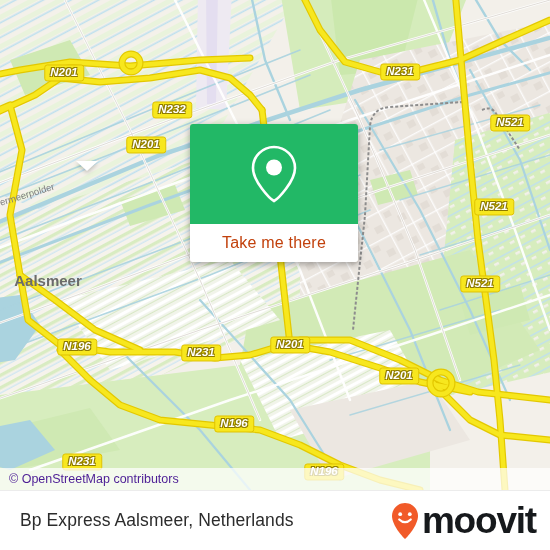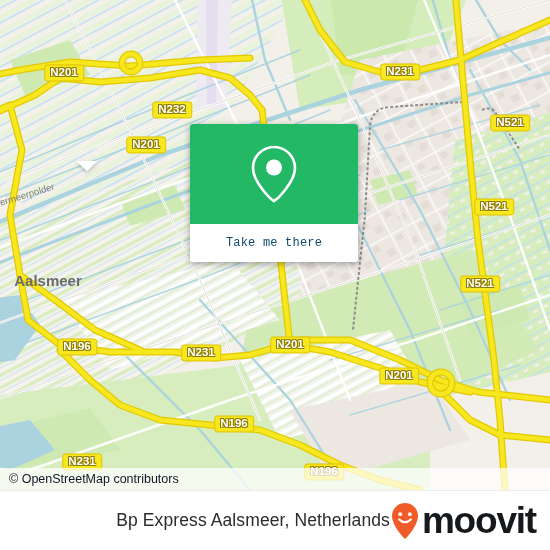--- a/index.html
+++ b/index.html
@@ -23,48 +23,48 @@
   }
   .popup-top{
     height:100px;border-radius:3px 3px 0 0;
     display:flex;align-items:center;justify-content:center;
   }
   .popup-bottom{
     height:38px;background:#fff;border-radius:0 0 3px 3px;
     display:flex;align-items:center;justify-content:center;
   }
   .popup-label{
-    font-size:12px;color:#0c4a6e;letter-spacing:.2px;
-    font-family:Liberation Mono, monospace;
+    font-size:16px;color:#c2410c;letter-spacing:.2px;
+    font-family:Liberation Sans, sans-serif;
   }
   .popup-tail{
     position:absolute;left:76px;top:161px;width:0;height:0;
     border-left:11px solid transparent;border-right:11px solid transparent;
     border-top:10px solid #fff;
     filter:drop-shadow(0 2px 2px rgba(0,0,0,.22));
   }
   .pin-svg{display:block;}
 
   
   .attrib{
     position:absolute;left:0;bottom:0;width:550px;height:22px;
     background:rgba(255,255,255,.72);
     display:flex;align-items:center;
     z-index:30;
   }
   .attrib span{
-    font-size:12.5px;color:#0f172a;padding-left:9px;
+    font-size:12.5px;color:#4c1d95;padding-left:9px;
     font-family:"Liberation Sans",sans-serif;
   }
 
   
   .bottombar{
     position:absolute;left:0;top:490px;width:550px;height:60px;
     background:#ffffff;display:flex;align-items:center;
-    justify-content:flex-end;box-sizing:border-box;
+    justify-content:space-between;box-sizing:border-box;
     padding:0 14px 0 20px;
     border-top:1px solid #ececec;
   }
   .place-title{
     font-size:17.5px;color:#2c2c2c;letter-spacing:.1px;white-space:nowrap;
     font-family:"Liberation Sans",sans-serif;
   }
   .brand{display:flex;align-items:center;gap:2px;}
   .brand-word{
     font-size:37px;color:#16191c;letter-spacing:-1.2px;line-height:1;
@@ -74,21 +74,21 @@
   
   .shield{
     position:absolute;transform:translate(-50%,-50%);
     background:#f7e71e;border:1px solid #e0c200;border-radius:3px;
     color:#ffffff;font-size:11.5px;font-weight:bold;
     padding:1px 5px 2px 5px;line-height:1.05;
     font-family:"Liberation Sans",sans-serif;
     text-shadow:
       -1px -1px 0 #8d7a00, 1px -1px 0 #8d7a00,
       -1px  1px 0 #8d7a00, 1px  1px 0 #8d7a00;
-    white-space:nowrap;z-index:20;
+    white-space:nowrap;z-index:20;font-style:italic;
   }
   .placelbl{
     position:absolute;transform:translate(-50%,-50%);
     color:#6b6b6b;font-size:15px;white-space:nowrap;z-index:18;
     font-family:"Liberation Sans",sans-serif;
   }
   .waterlbl{
     position:absolute;transform-origin:left center;
     color:#7d7d7d;font-size:9.5px;white-space:nowrap;z-index:18;
     font-family:"Liberation Sans",sans-serif;

